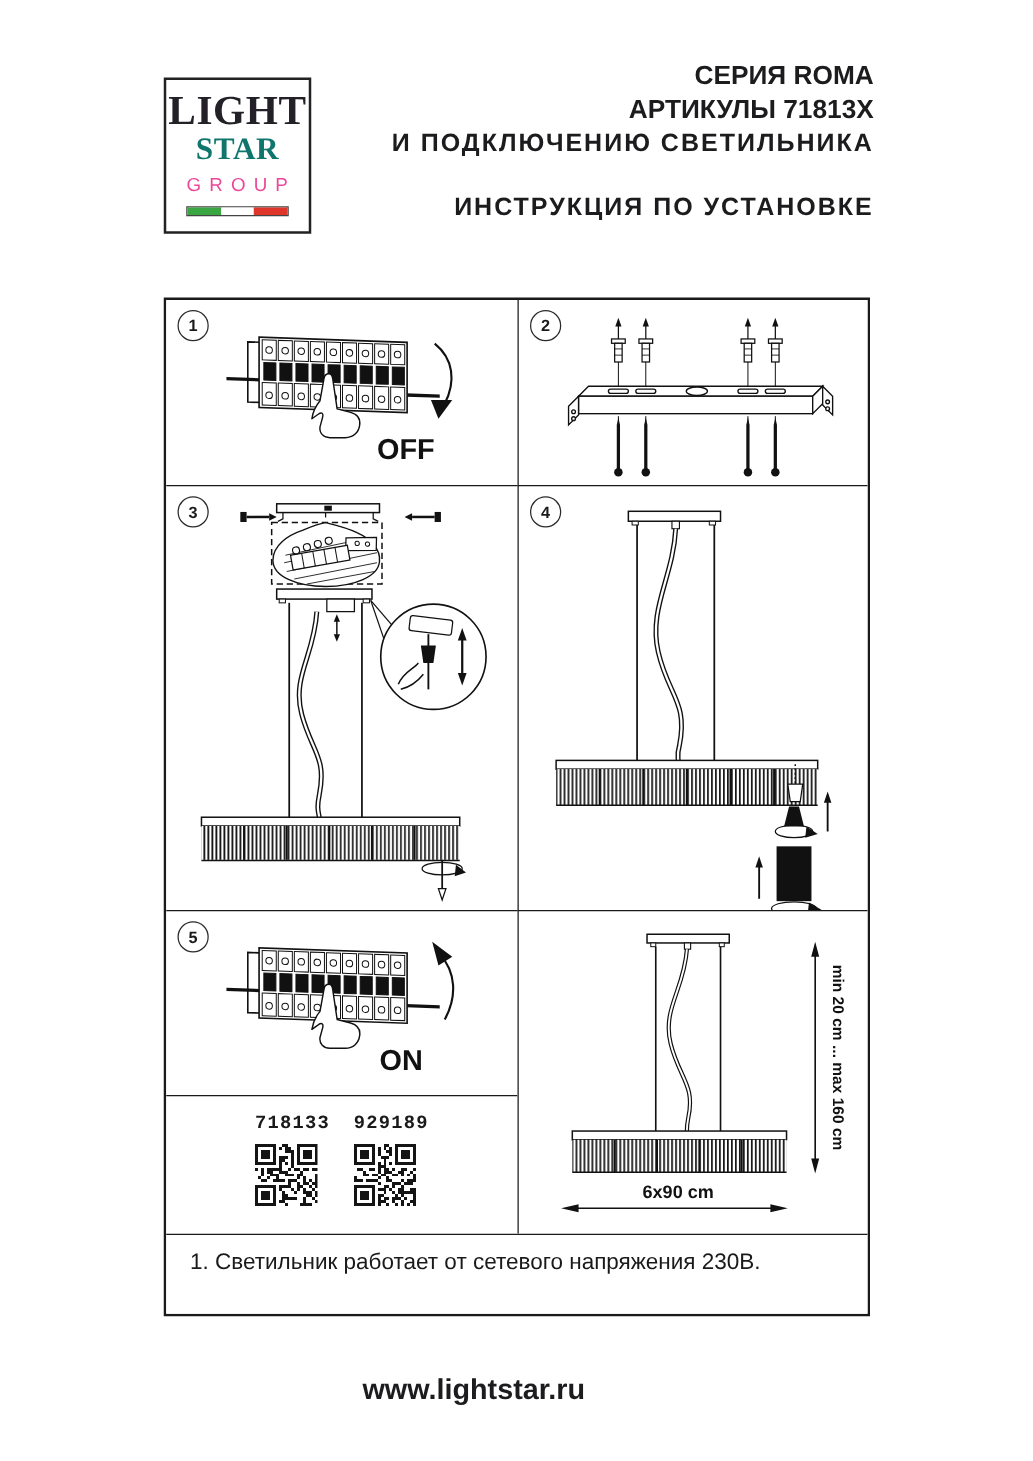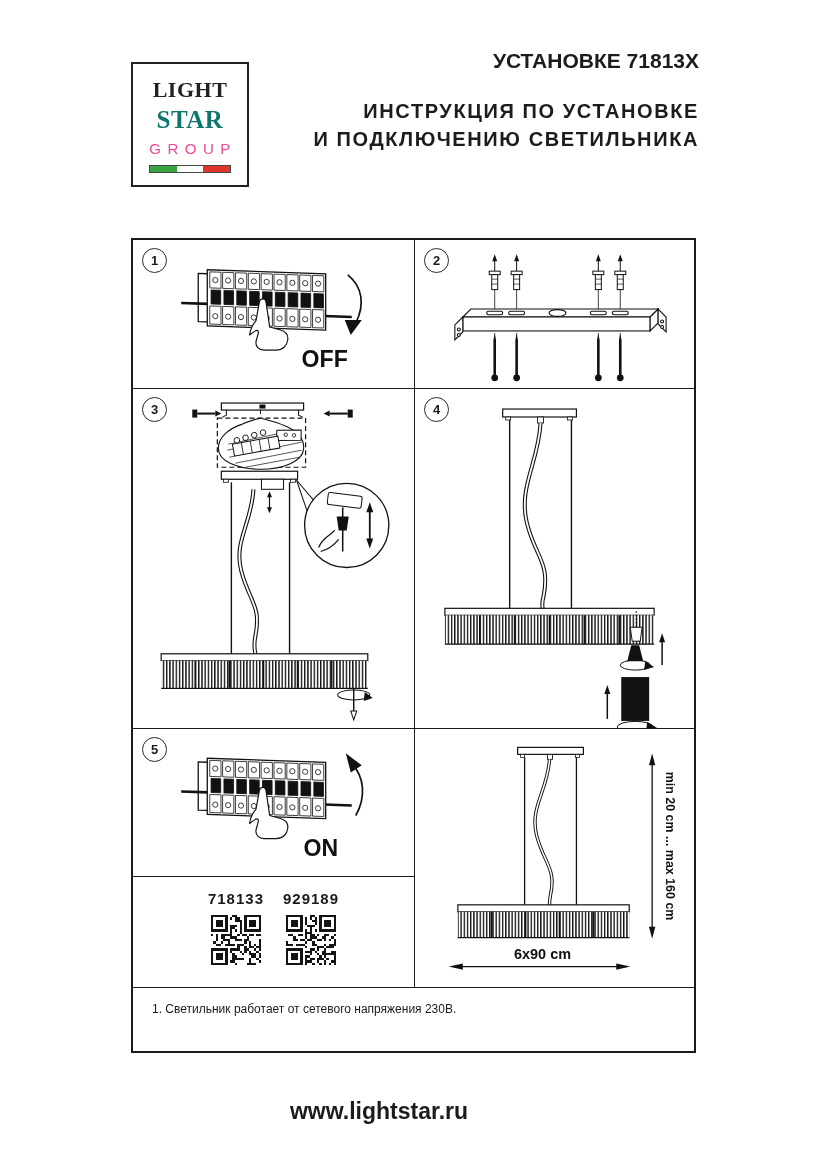--- a/index.html
+++ b/index.html
@@ -6,21 +6,21 @@
   body{
     width:826px;height:1169px;position:relative;background:#fff;color:#1a1a1a;
     font-family:"Liberation Sans", sans-serif;overflow:hidden;
   }
   
   .logo-box{
     position:absolute;left:131px;top:62px;width:114px;height:121px;
     border:2px solid #222;display:flex;flex-direction:column;align-items:center;justify-content:center;
     text-align:center;
   }
-  .logo-word1{font-family:"Liberation Serif", serif;font-weight:bold;font-size:22px;line-height:27px;letter-spacing:0.5px;color:#232127;}
+  .logo-word1{font-family:"Liberation Serif", serif;font-weight:bold;font-size:33px;line-height:27px;letter-spacing:0.5px;color:#232127;}
   .logo-word2{font-family:"Liberation Serif", serif;font-weight:bold;font-size:25px;line-height:33px;letter-spacing:0.5px;color:#0f766e;}
   .logo-word3{font-size:15px;letter-spacing:6.5px;margin:4px 0 0 6px;color:#ec4899;}
   .logo-flag{width:80px;height:6px;border:1px solid #444;display:flex;margin-top:8px;}
   .logo-flag span{flex:1;}
   .fl-green{background:#3aa642;}
   .fl-white{background:#ffffff;}
   .fl-red{background:#e0352b;}
   .head-text{position:absolute;right:127px;top:47px;text-align:right;color:#1c1b1d;}
   .series{font-weight:bold;font-size:21px;line-height:27px;}
   .instruction{font-weight:bold;font-size:20px;line-height:28px;letter-spacing:1.6px;margin-top:23px;}
@@ -35,25 +35,25 @@
   .bt{border-top:1.5px solid #1a1a1a;}
   .cell svg{display:block;width:100%;height:100%;}
   .p6{grid-column:2;grid-row:3 / span 2;}
   .notesrow{grid-column:1 / span 2;grid-row:5;padding:11px 10px 0 19px;}
   .step-num{
     position:absolute;left:9px;top:8px;width:23px;height:23px;border:1.5px solid #2a2a2a;
     border-radius:50%;font-size:13px;font-weight:bold;line-height:23px;text-align:center;z-index:2;background:#fff;
   }
   
   .qr-wrap{display:flex;justify-content:center;gap:19px;padding-top:13px;}
-  .qr-item{display:flex;flex-direction:column;align-items:center;}
+  .qr-item{display:flex;flex-direction:column;align-items:flex-start;font-family:Liberation Mono, monospace;}
   .qr-label{font-size:15px;font-weight:bold;letter-spacing:1px;margin-bottom:7px;}
   .qr-item svg{width:50px;height:52px;}
   
-  .note-line{font-size:12px;line-height:20px;margin:0;}
+  .note-line{font-size:18px;line-height:20px;margin:0;}
   .footer{
     position:absolute;left:0;top:1098px;width:758px;text-align:center;
     font-size:23px;font-weight:bold;color:#1c1b1d;
   }
   .drawing-line{stroke:#111;fill:none;}
 </style>
 </head>
 <body>
 
 <svg width="0" height="0" style="position:absolute" aria-hidden="true">
@@ -98,23 +98,24 @@
   <div class="logo-word2">STAR</div>
   <div class="logo-word3">GROUP</div>
   <div class="logo-flag">
     <span class="fl-green"></span>
     <span class="fl-white"></span>
     <span class="fl-red"></span>
   </div>
 </div>
 
 <div class="head-text">
-  <div class="series">УСТАНОВКЕ 71813X</div>
+  <div class="series">СЕРИЯ ROMA</div>
+  <div class="series">АРТИКУЛЫ 71813X</div>
+  <div class="instruction" style="margin-top:0">И ПОДКЛЮЧЕНИЮ СВЕТИЛЬНИКА</div>
   <div class="instruction">ИНСТРУКЦИЯ ПО УСТАНОВКЕ</div>
-  <div class="instruction" style="margin-top:0">И ПОДКЛЮЧЕНИЮ СВЕТИЛЬНИКА</div>
 </div>
 
 <div class="sheet">
 
   <div class="cell">
     <div class="step-num">1</div>
     <svg viewBox="0 0 280 146">
       <use href="#breaker" x="48" y="18" width="170" height="110"></use>
       <use href="#hand" x="116" y="58" width="39" height="51"></use>
       <path d="M214,34 C229,46 231,64 222,82" class="drawing-line" stroke-width="1.7"></path>

